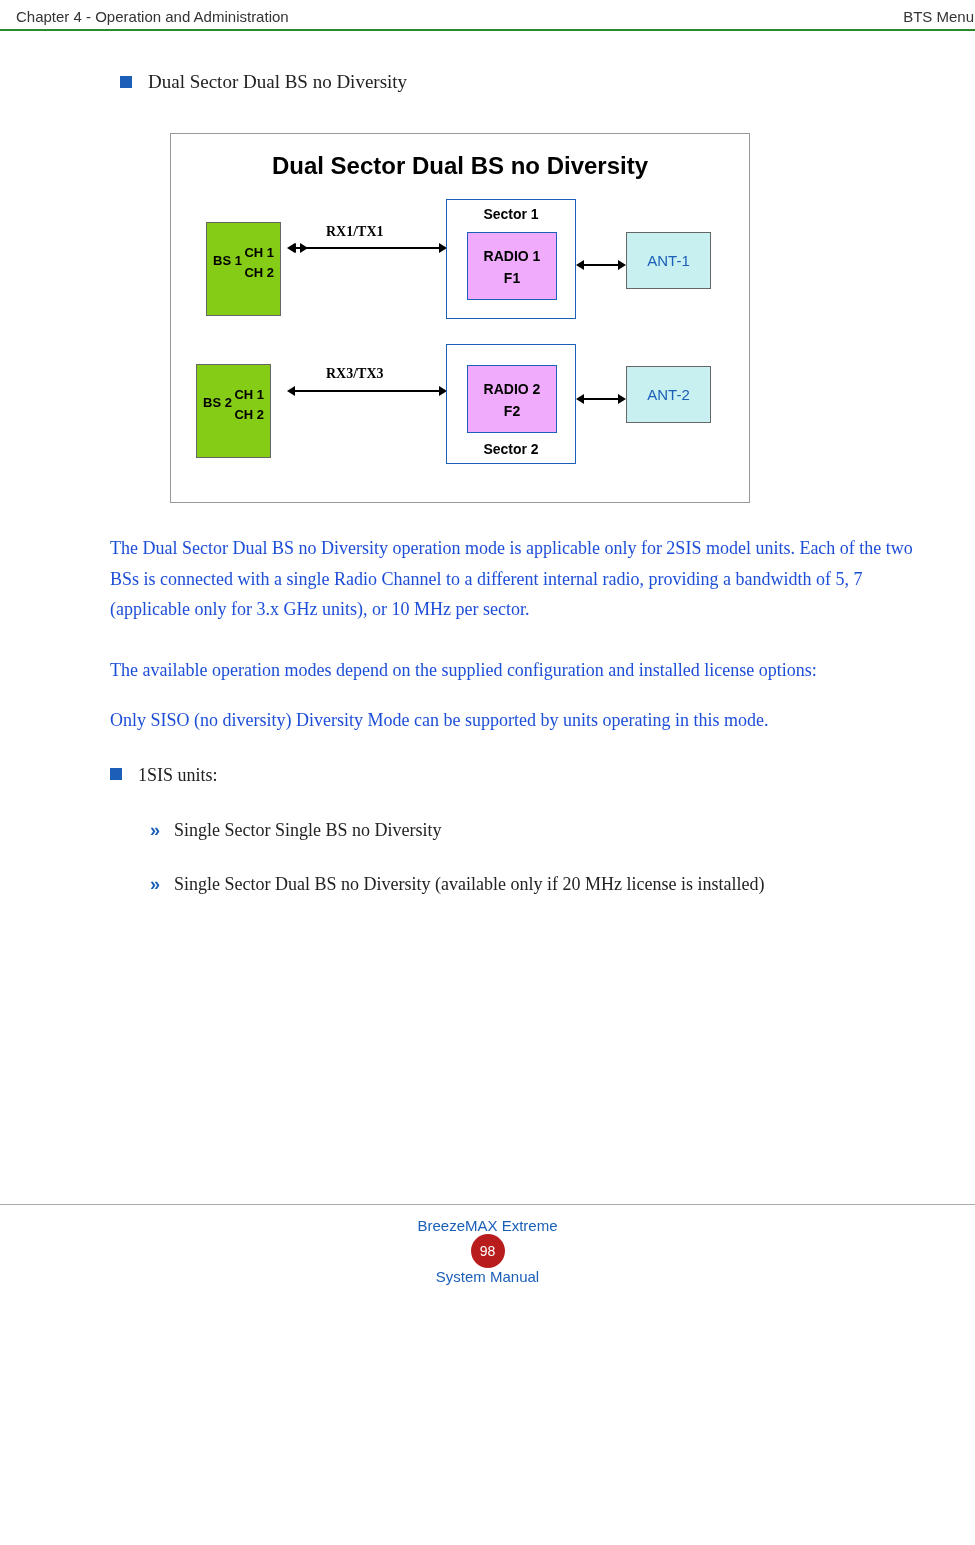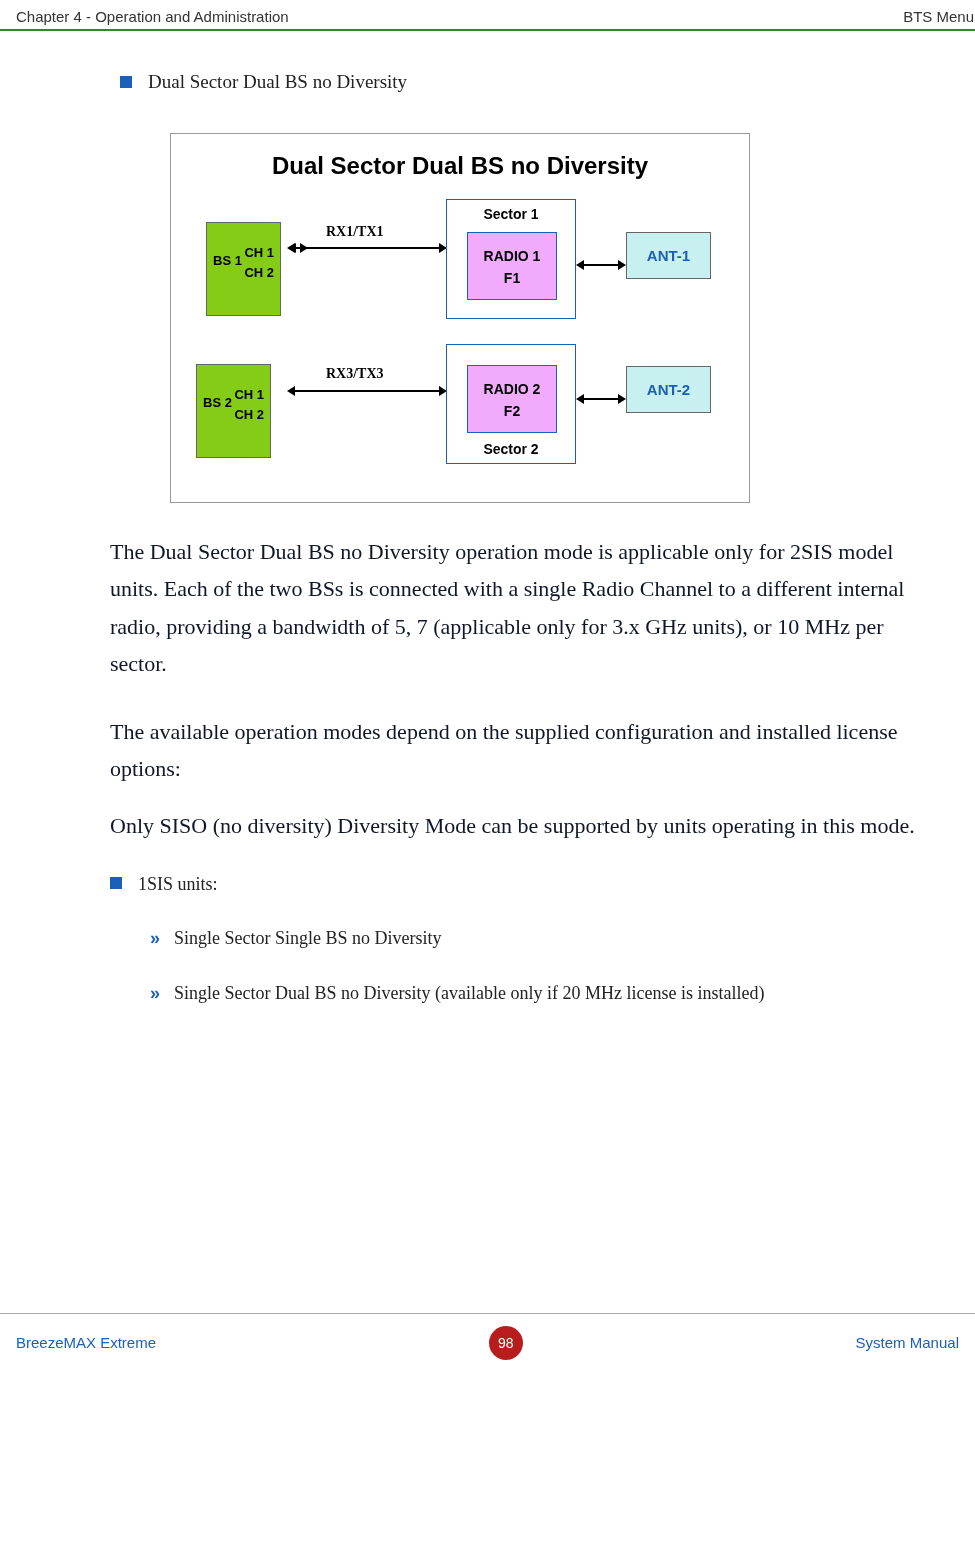--- a/index.html
+++ b/index.html
@@ -125,23 +125,23 @@
       line-height: 22px;
     }
     .sector1 .radio-box { top: 32px; }
     .sector2 .radio-box { top: 20px; }
 
     .ant-box {
       position: absolute;
       background: #c8f0f0;
       border: 1px solid #666;
       width: 85px;
-      height: 47px;
-      font-family: Arial, sans-serif;
-      font-weight: bold;
+      height: 57px;
+      font-family: Arial, sans-serif;
+      font-weight: normal;
       font-size: 15px;
       color: #1b5fb8;
       display: flex;
       align-items: center;
       justify-content: center;
     }
     .ant1 { top: 98px; left: 455px; }
     .ant2 { top: 232px; left: 455px; }
 
     .arrow-line {
@@ -157,23 +157,23 @@
       border-top: 5px solid transparent;
       border-bottom: 5px solid transparent;
       top: -4px;
     }
     .arrow-left::before { border-right: 8px solid #000; left: -8px; }
     .arrow-left-gap::before { border-right: 8px solid #000; left: -2px; }
     .arrow-right::after { border-left: 8px solid #000; right: -8px; }
     .arrow-right-gap::after { border-left: 8px solid #000; right: -2px; }
     
     .body-text {
-      font-size: 22px;
+      font-size: 18px;
       line-height: 1.7;
-      color: #0f172a;
+      color: #1d4ed8;
       margin-bottom: 20px;
     }
     .list-item-1 {
       display: flex;
       align-items: flex-start;
       margin-bottom: 24px;
       margin-top: 24px;
     }
     .list-item-1 .blue-square {
       margin-top: 8px;
@@ -204,20 +204,21 @@
       border-top: 1px solid #aaa;
     }
     .footer-content {
       display: flex;
       justify-content: space-between;
       align-items: center;
       padding: 12px 16px;
       font-family: Arial, sans-serif;
       font-size: 15px;
       color: #1b5fb8;
+      flex-direction: column;
     }
     .page-number-circle {
       width: 34px;
       height: 34px;
       background: #b91c1c;
       border-radius: 50%;
       color: #fff;
       display: flex;
       align-items: center;
       justify-content: center;

